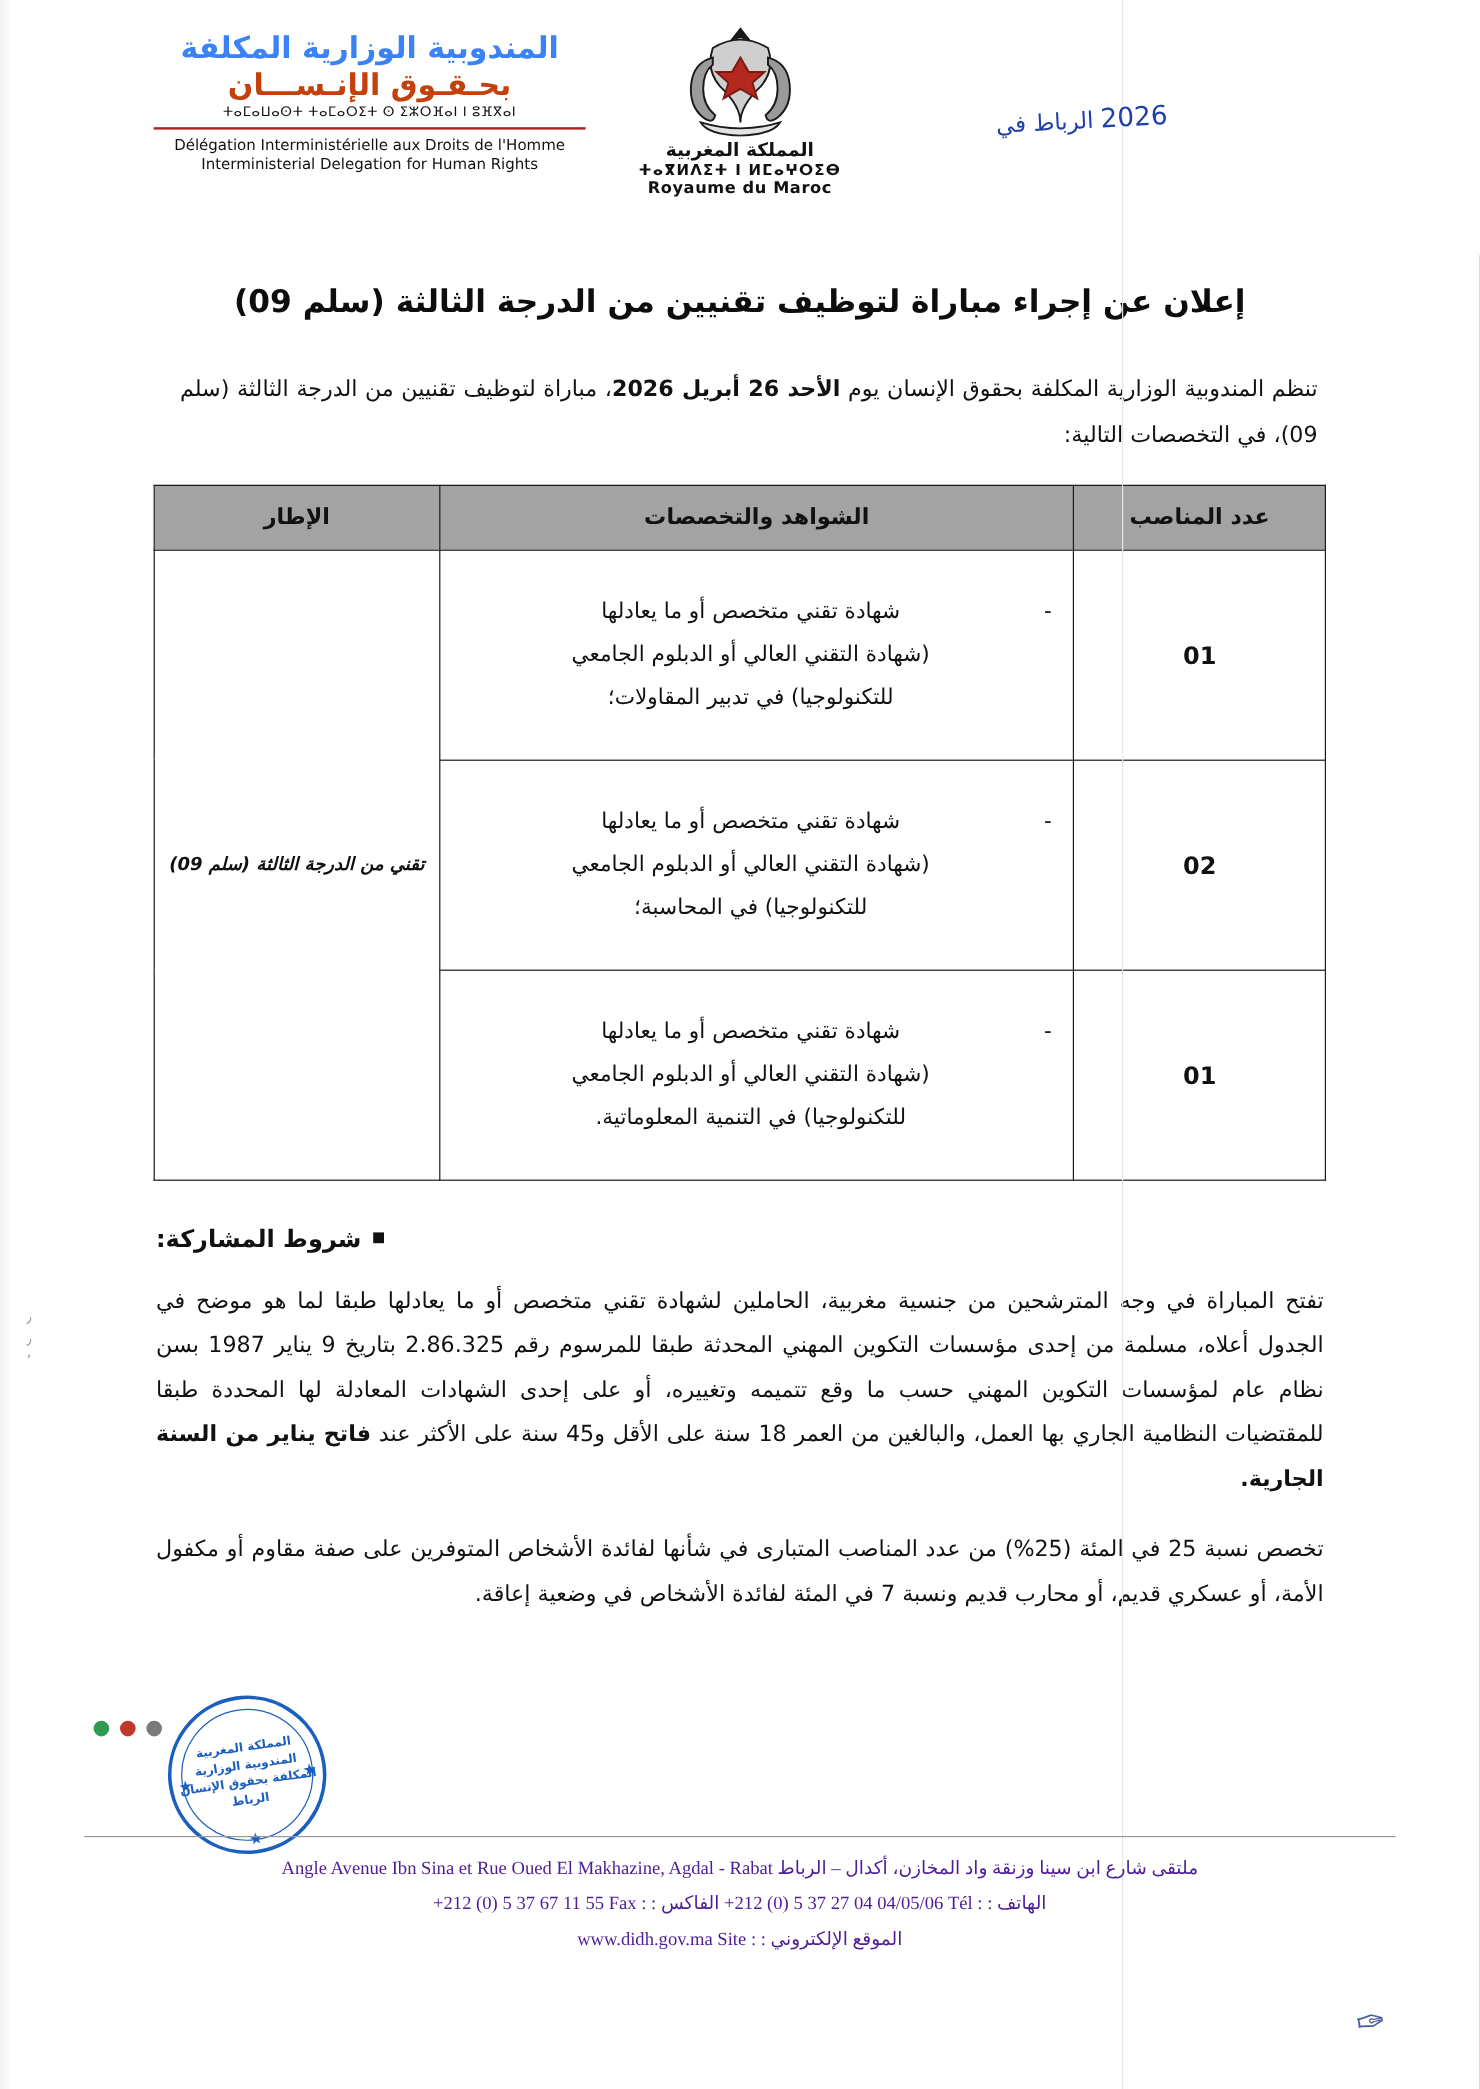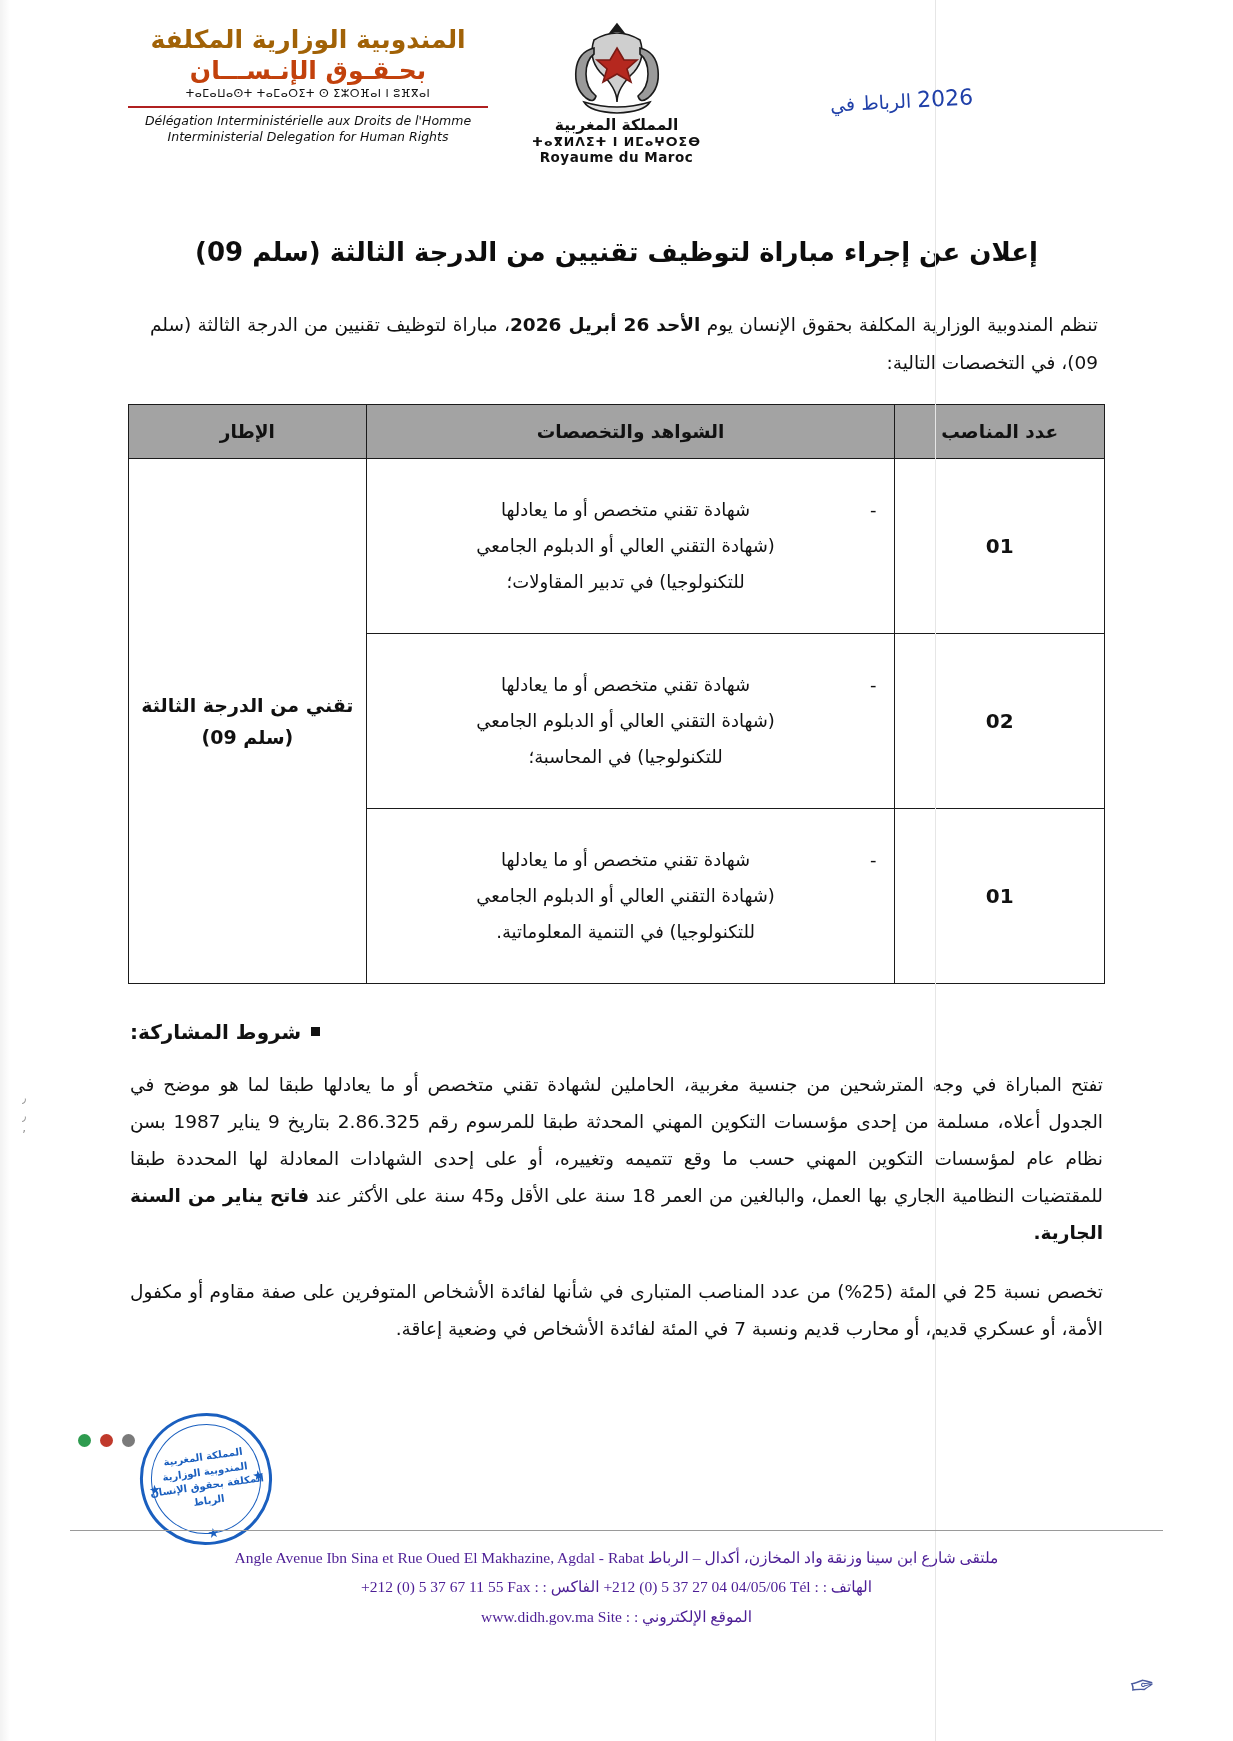--- a/index.html
+++ b/index.html
@@ -84,21 +84,21 @@
     left: 128px;
     top: 24px;
     width: 360px;
     text-align: center;
     direction: rtl;
   }
   .didh .ar1 {
     font-size: 25px;
     font-weight: bold;
     letter-spacing: 1px;
-    color: #a16207;
+    color: #3b82f6;
     line-height: 1.25;
     white-space: nowrap;
   }
   .didh .ar2 {
     font-size: 25px;
     font-weight: bold;
     letter-spacing: 1px;
     color: #c2410c;
     line-height: 1.25;
     white-space: nowrap;
@@ -112,21 +112,20 @@
     font-size: 11px;
     letter-spacing: 0.5px;
     direction: ltr;
     white-space: nowrap;
   }
   .didh .fr, .didh .en {
     direction: ltr;
     font-size: 12.5px;
     line-height: 1.35;
     white-space: nowrap;
-    font-style: italic;
   }
 
   
   .doc-title {
     margin: 38px 60px 0 60px;
     text-align: center;
     font-size: 26px;
     font-weight: bold;
     line-height: 1.5;
     color: #0d0d0d;
@@ -180,24 +179,25 @@
     display: block;
     position: relative;
   }
   td.dipl .dash {
     position: absolute;
     right: 0;
     top: 0;
   }
   td.frame {
     text-align: center;
-    font-size: 19px;
+    font-size: 15px;
     font-weight: bold;
     line-height: 1.7;
     padding: 0 10px;
+    font-style: italic;
   }
 
   
   .section-head {
     margin: 36px 130px 0 130px;
     text-align: left;
     font-size: 20px;
     font-weight: bold;
   }
   .section-head .bullet {

